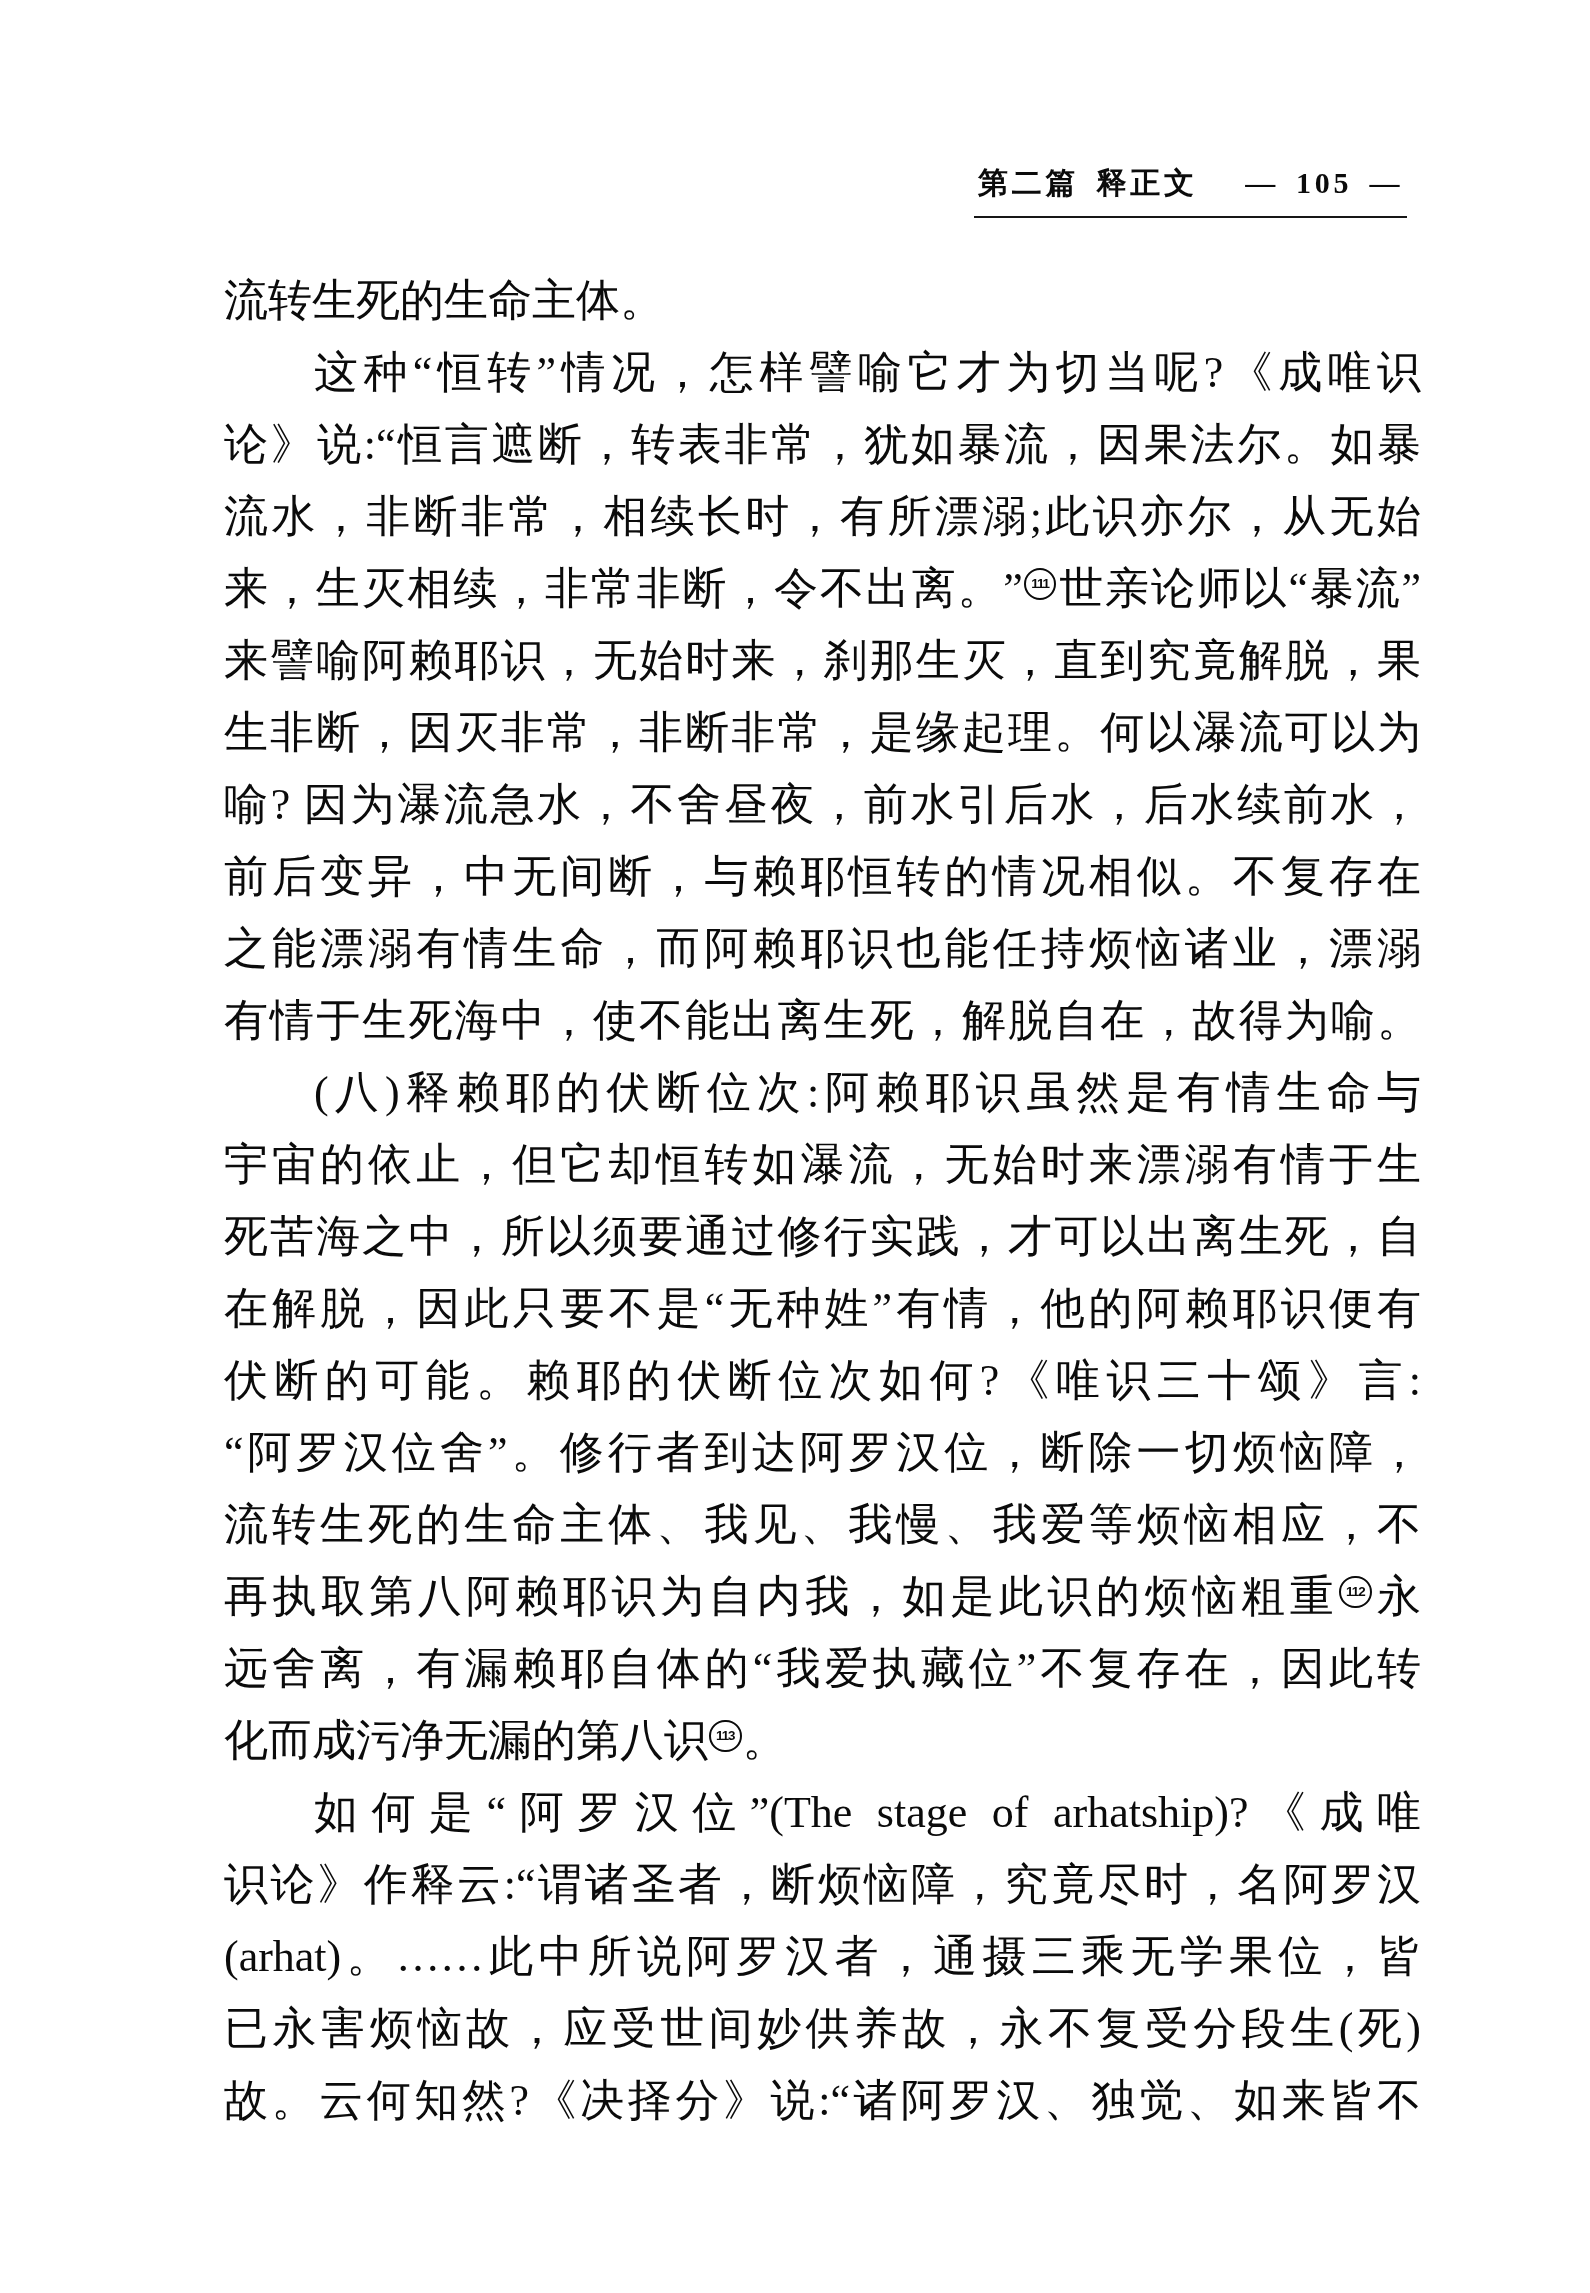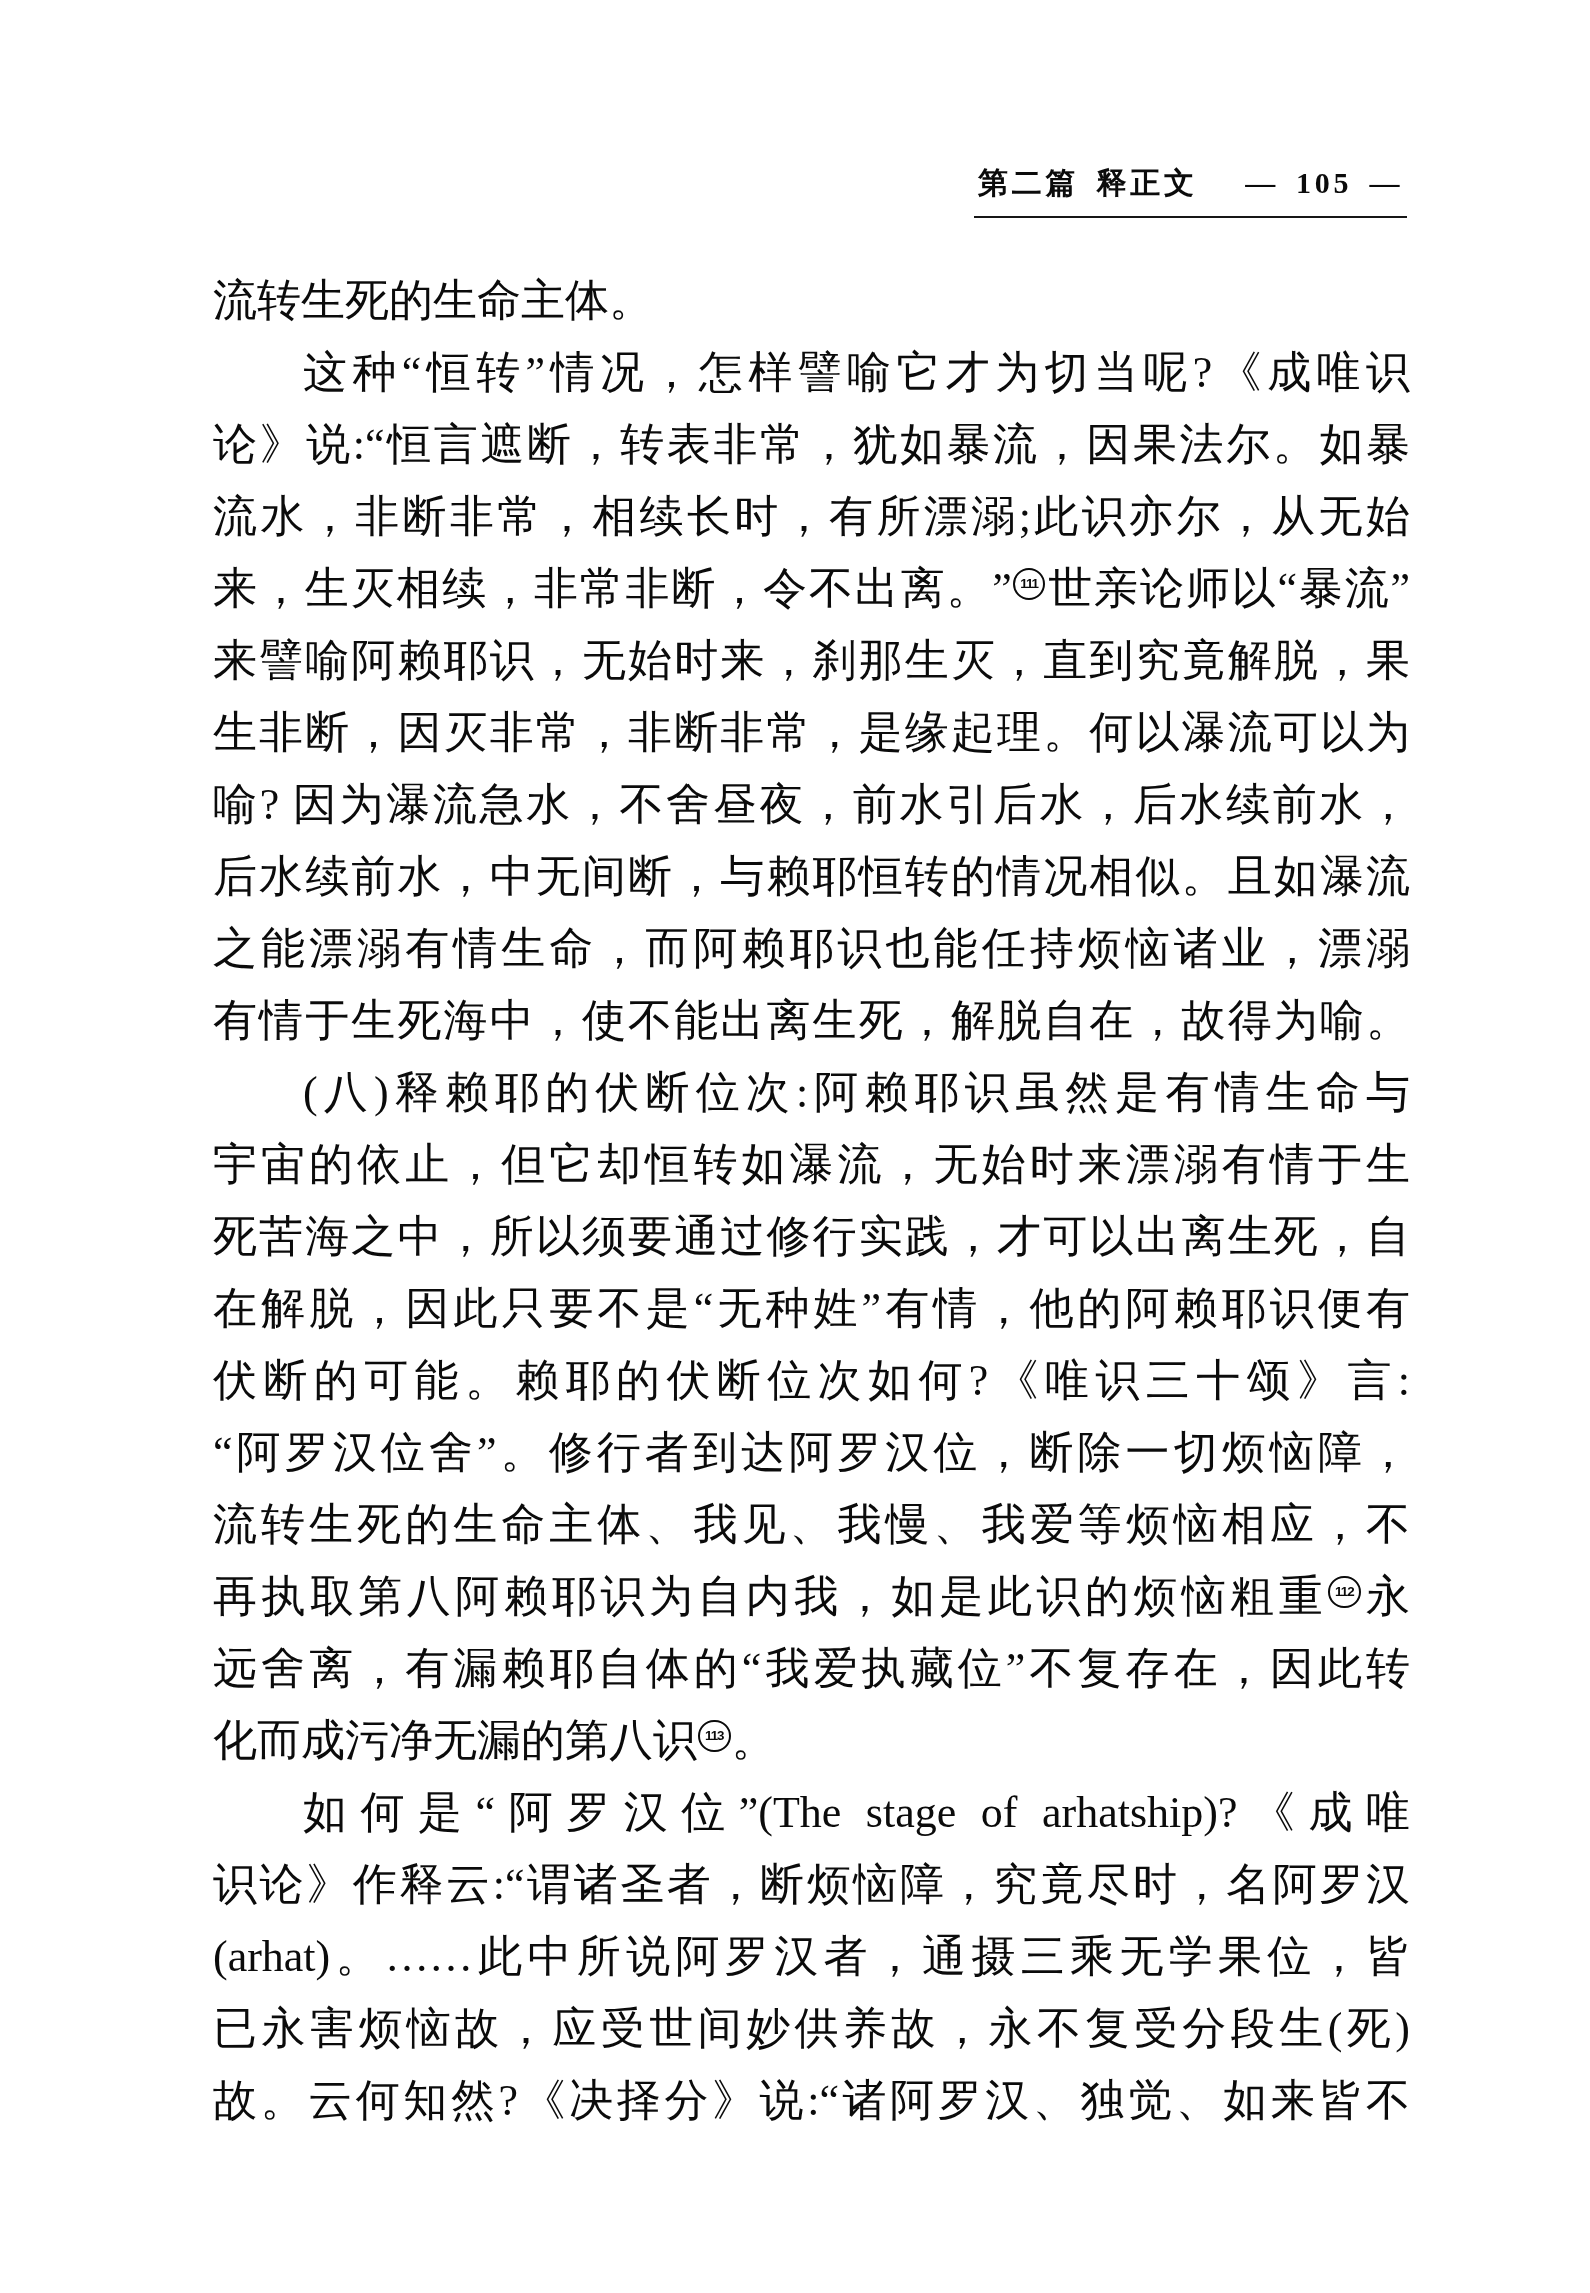--- a/index.html
+++ b/index.html
@@ -27,21 +27,21 @@
     font-weight: bold;
     letter-spacing: 3.8px;
     padding: 0 3.8px 11.5px 3.8px;
     border-bottom: 2.9px solid #161616;
     white-space: nowrap;
   }
   .running-head-inner .hsep { width: 13.4px; display: inline-block; }
   
   .body-text {
     position: absolute;
-    left: 213px;
+    left: 224px;
     top: 265px;
     width: 1197px;
     font-size: 44px;
     letter-spacing: 0px;
   }
   .line {
     height: 72px;
     line-height: 72px;
     text-align: justify;
     text-align-last: justify;
@@ -86,21 +86,21 @@
 
   <div class="body-text">
       <div class="line short">流转生死的生命主体。</div>
       <div class="line indent">这种“恒转”情况，怎样譬喻它才为切当呢?《成唯识</div>
       <div class="line">论》说:“恒言遮断，转表非常，犹如暴流，因果法尔。如暴</div>
       <div class="line">流水，非断非常，相续长时，有所漂溺;此识亦尔，从无始</div>
       <div class="line">来，生灭相续，非常非断，令不出离。”<span class="fn">111</span>世亲论师以“暴流”</div>
       <div class="line">来譬喻阿赖耶识，无始时来，刹那生灭，直到究竟解脱，果</div>
       <div class="line">生非断，因灭非常，非断非常，是缘起理。何以瀑流可以为</div>
       <div class="line">喻? 因为瀑流急水，不舍昼夜，前水引后水，后水续前水，</div>
-      <div class="line">后水续前水，中无间断，与赖耶恒转的情况相似。且如瀑流</div>
+      <div class="line">前后变异，中无间断，与赖耶恒转的情况相似。不复存在</div>
       <div class="line">之能漂溺有情生命，而阿赖耶识也能任持烦恼诸业，漂溺</div>
       <div class="line">有情于生死海中，使不能出离生死，解脱自在，故得为喻。</div>
       <div class="line indent">(八)释赖耶的伏断位次:阿赖耶识虽然是有情生命与</div>
       <div class="line">宇宙的依止，但它却恒转如瀑流，无始时来漂溺有情于生</div>
       <div class="line">死苦海之中，所以须要通过修行实践，才可以出离生死，自</div>
       <div class="line">在解脱，因此只要不是“无种姓”有情，他的阿赖耶识便有</div>
       <div class="line">伏断的可能。赖耶的伏断位次如何?《唯识三十颂》言:</div>
       <div class="line">“阿罗汉位舍”。修行者到达阿罗汉位，断除一切烦恼障，</div>
       <div class="line">流转生死的生命主体、我见、我慢、我爱等烦恼相应，不</div>
       <div class="line">再执取第八阿赖耶识为自内我，如是此识的烦恼粗重<span class="fn">112</span>永</div>

